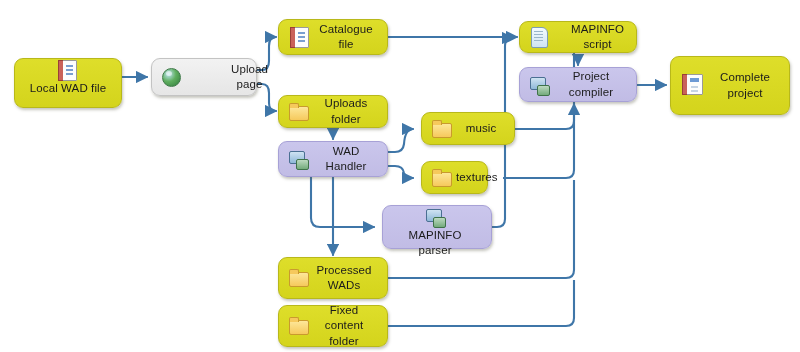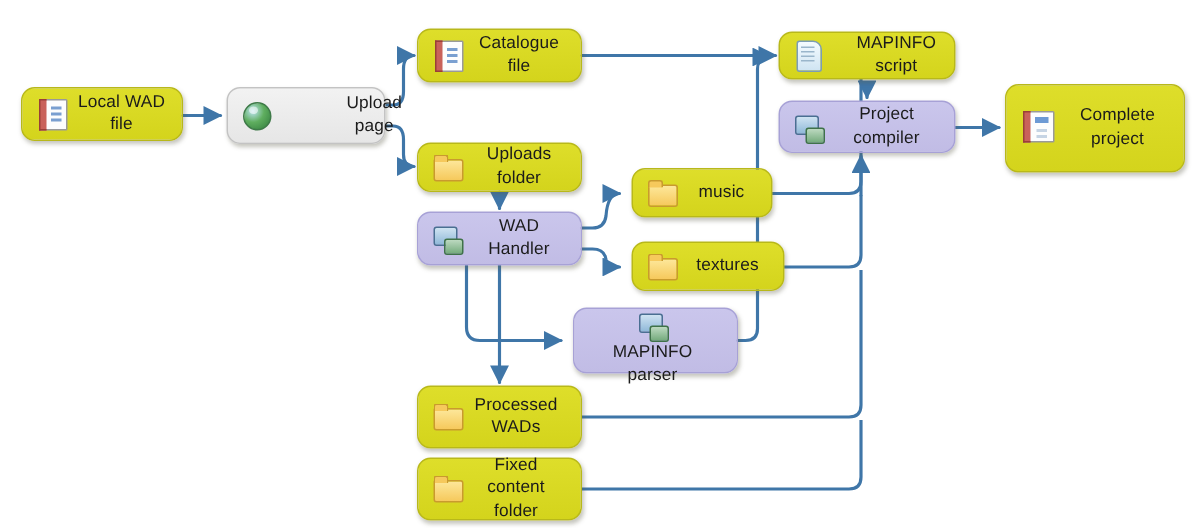--- a/index.html
+++ b/index.html
@@ -181,21 +181,21 @@
       <path d="M 388 278 L 566 278 Q 574 278 574 270 L 574 180" stroke-linecap="butt"></path>
 
       <path d="M 388 326 L 566 326 Q 574 326 574 318 L 574 280" stroke-linecap="butt"></path>
 
       <path d="M 574 130 L 574 104" marker-end="url(#ah)"></path>
 
       <path d="M 637 85 L 666 85" marker-end="url(#ah)"></path>
     </g>
   </svg>
 
-  <div class="node n-yellow" style="left:14px;top:58px;width:108px;height:36px;">
+  <div class="node n-yellow" style="left:14px;top:58px;width:108px;height:50px;flex-direction:column;">
     <span class="ico">
         <i class="ic-doc"></i>
       </span>
     <span class="lbl">Local WAD file</span>
   </div>
 
   <div class="node n-grey" style="left:151px;top:58px;width:106px;height:38px;gap:45px;">
     <span class="ico">
         <i class="ic-globe"></i>
       </span>
@@ -223,21 +223,21 @@
     <span class="lbl">WAD Handler</span>
   </div>
 
   <div class="node n-yellow" style="left:421px;top:112px;width:94px;height:33px;">
     <span class="ico">
         <i class="ic-folder"></i>
       </span>
     <span class="lbl">music</span>
   </div>
 
-  <div class="node n-yellow" style="left:421px;top:161px;width:102px;height:33px;">
+  <div class="node n-yellow" style="left:421px;top:161px;width:67px;height:33px;">
     <span class="ico">
         <i class="ic-folder"></i>
       </span>
     <span class="lbl">textures</span>
   </div>
 
   <div class="node n-purple" style="left:382px;top:205px;width:110px;height:44px;flex-direction:column;">
     <span class="ico">
         <i class="ic-pc"></i>
       </span>

